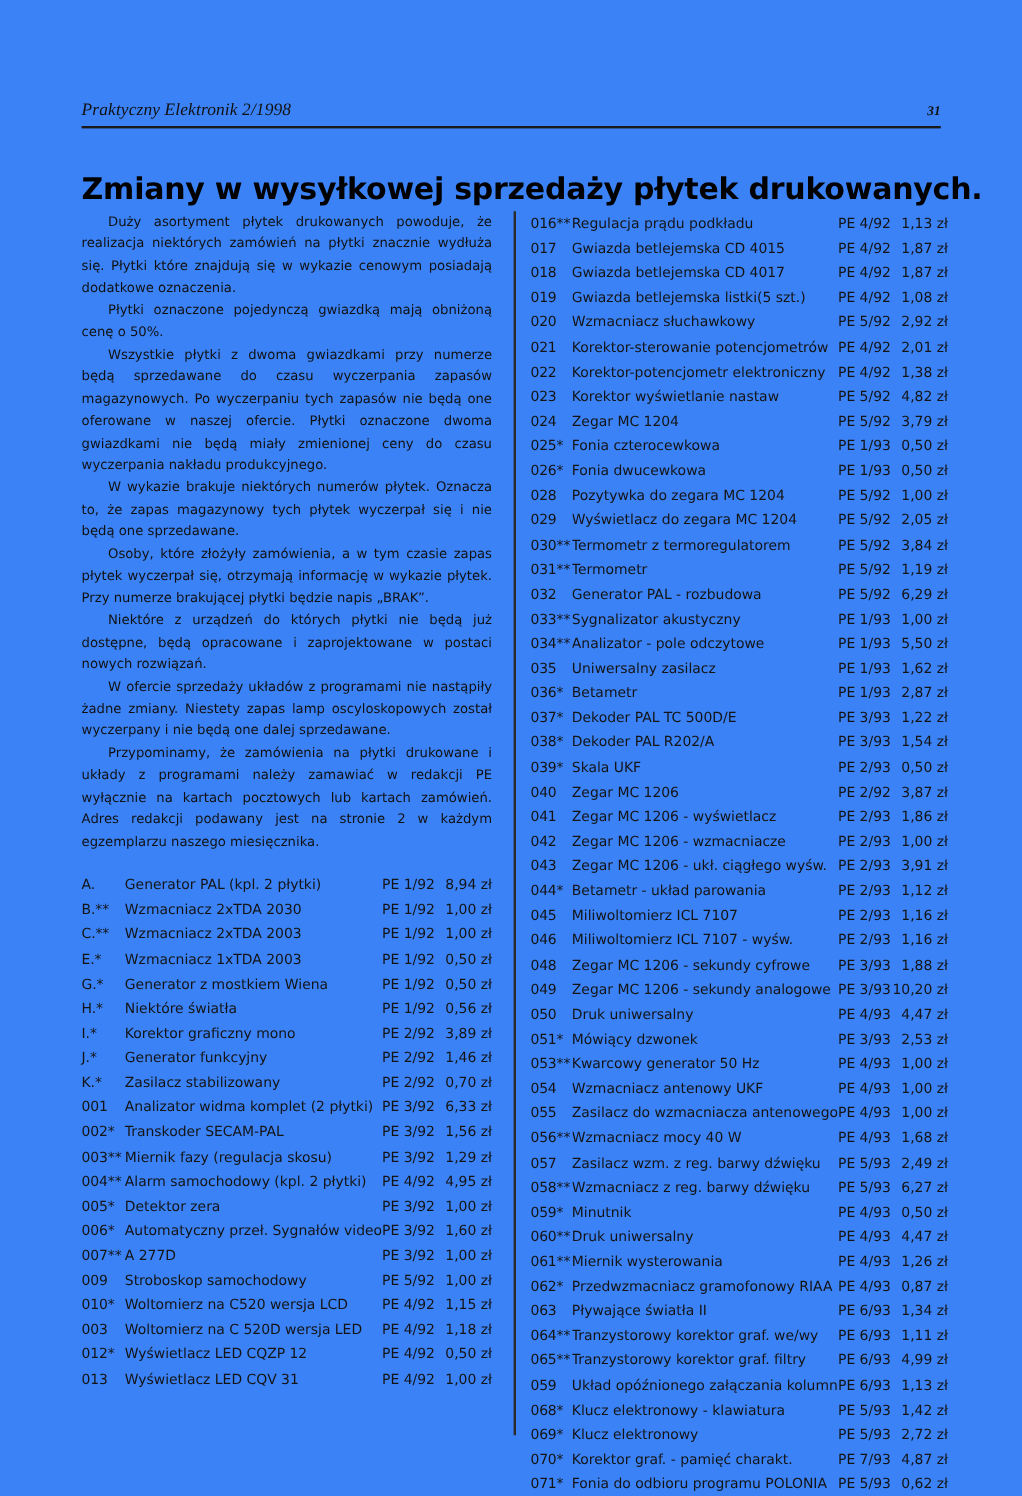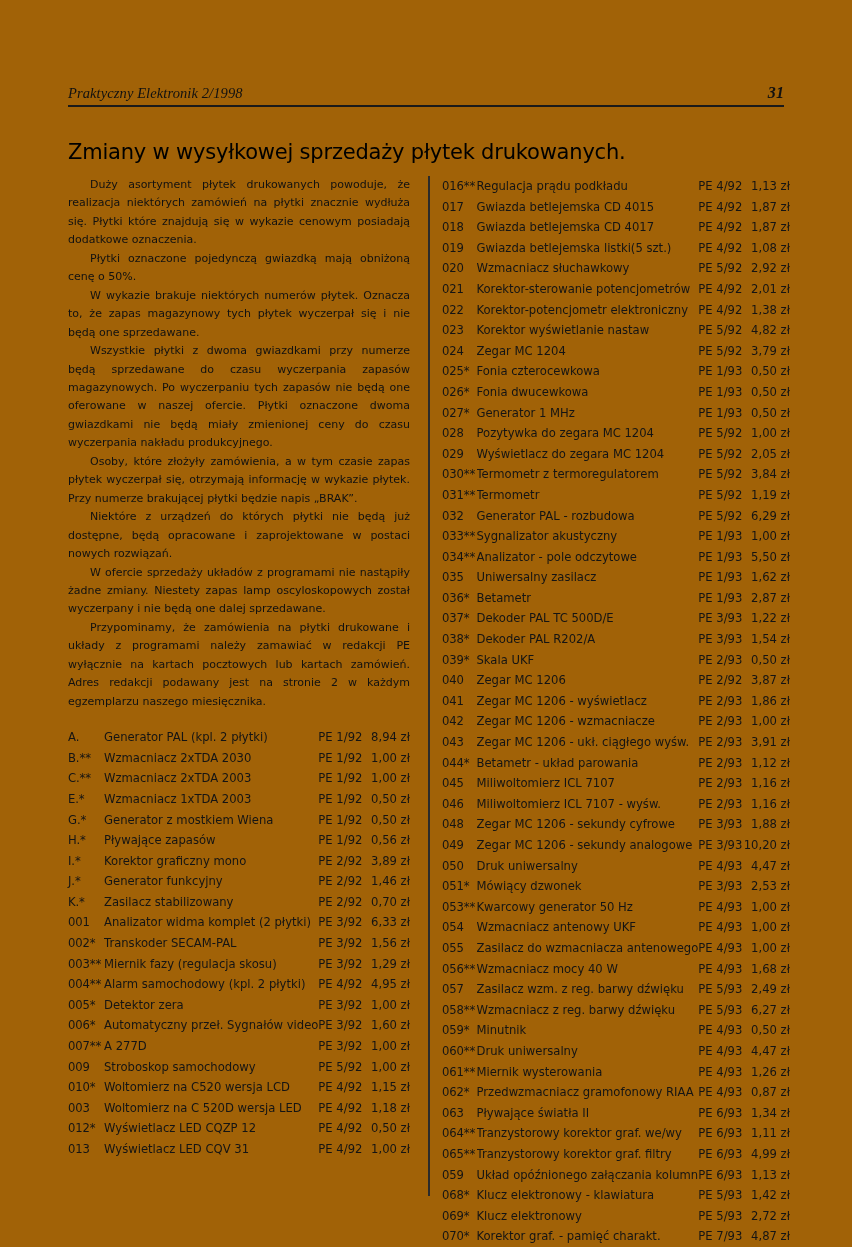--- a/index.html
+++ b/index.html
@@ -4,21 +4,21 @@
 <style>
   html, body {
     margin: 0;
     padding: 0;
     background: #ffffff;
   }
   .page {
     position: relative;
     width: 852px;
     height: 1247px;
-    background: #a16207;
+    background: #3b82f6;
     margin: 0 auto;
     font-family: "Liberation Sans", sans-serif;
     color: #111111;
     overflow: hidden;
   }
 
   
   .runhead {
     position: absolute;
     left: 68px;
@@ -28,40 +28,40 @@
     align-items: baseline;
     justify-content: space-between;
     font-family: "Liberation Serif", serif;
     font-style: italic;
     font-size: 14.5px;
     letter-spacing: 0.1px;
   }
   .runhead .issue { white-space: nowrap; }
   .runhead .pageno {
     font-weight: bold;
-    font-size: 16px;
+    font-size: 11px;
   }
   .runhead-rule {
     position: absolute;
     left: 68px;
     top: 105px;
     width: 716px;
     height: 2px;
     background: #1a1a1a;
   }
 
   
   .doc-title {
     position: absolute;
     left: 68px;
     top: 126px;
     width: 730px;
     font-family: "DejaVu Sans", sans-serif;
-    font-weight: normal;
-    font-size: 21px;
+    font-weight: bold;
+    font-size: 25px;
     letter-spacing: -0.2px;
     color: #000000;
     white-space: nowrap;
   }
 
   
   .col-rule {
     position: absolute;
     left: 428px;
     top: 176px;
@@ -146,22 +146,22 @@
   <div class="runhead-rule"></div>
 
   <h1 class="doc-title">Zmiany w wysyłkowej sprzedaży płytek drukowanych.</h1>
 
   <div class="col-rule"></div>
 
   <div class="col-left">
     <div class="body-text">
       <p>Duży asortyment płytek drukowanych powoduje, że realizacja niektórych zamówień na płytki znacznie wydłuża się. Płytki które znajdują się w wykazie cenowym posiadają dodatkowe oznaczenia.</p>
       <p>Płytki oznaczone pojedynczą gwiazdką mają obniżoną cenę o 50%.</p>
+      <p>Wszystkie płytki z dwoma gwiazdkami przy numerze będą sprzedawane do czasu wyczerpania zapasów magazynowych. Po wyczerpaniu tych zapasów nie będą one oferowane w naszej ofercie. Płytki oznaczone dwoma gwiazdkami nie będą miały zmienionej ceny do czasu wyczerpania nakładu produkcyjnego.</p>
       <p>W wykazie brakuje niektórych numerów płytek. Oznacza to, że zapas magazynowy tych płytek wyczerpał się i nie będą one sprzedawane.</p>
-      <p>Wszystkie płytki z dwoma gwiazdkami przy numerze będą sprzedawane do czasu wyczerpania zapasów magazynowych. Po wyczerpaniu tych zapasów nie będą one oferowane w naszej ofercie. Płytki oznaczone dwoma gwiazdkami nie będą miały zmienionej ceny do czasu wyczerpania nakładu produkcyjnego.</p>
       <p>Osoby, które złożyły zamówienia, a w tym czasie zapas płytek wyczerpał się, otrzymają informację w wykazie płytek. Przy numerze brakującej płytki będzie napis „BRAK”.</p>
       <p>Niektóre z urządzeń do których płytki nie będą już dostępne, będą opracowane i zaprojektowane w postaci nowych rozwiązań.</p>
       <p>W ofercie sprzedaży układów z programami nie nastąpiły żadne zmiany. Niestety zapas lamp oscyloskopowych został wyczerpany i nie będą one dalej sprzedawane.</p>
       <p>Przypominamy, że zamówienia na płytki drukowane i układy z programami należy zamawiać w redakcji PE wyłącznie na kartach pocztowych lub kartach zamówień. Adres redakcji podawany jest na stronie 2 w każdym egzemplarzu naszego miesięcznika.</p>
     </div>
     <table class="pricelist">
       <tbody>
           <tr>
             <td class="c-code">A.</td>
             <td class="c-name">Generator PAL (kpl. 2 płytki)</td>
@@ -187,21 +187,21 @@
             <td class="c-price">0,50 zł</td>
           </tr>
           <tr>
             <td class="c-code">G.*</td>
             <td class="c-name">Generator z mostkiem Wiena</td>
             <td class="c-issue">PE 1/92</td>
             <td class="c-price">0,50 zł</td>
           </tr>
           <tr>
             <td class="c-code">H.*</td>
-            <td class="c-name">Pływające zapasów</td>
+            <td class="c-name">Niektóre światła</td>
             <td class="c-issue">PE 1/92</td>
             <td class="c-price">0,56 zł</td>
           </tr>
           <tr>
             <td class="c-code">I.*</td>
             <td class="c-name">Korektor graficzny mono</td>
             <td class="c-issue">PE 2/92</td>
             <td class="c-price">3,89 zł</td>
           </tr>
           <tr>
@@ -355,26 +355,20 @@
             <td class="c-issue">PE 1/93</td>
             <td class="c-price">0,50 zł</td>
           </tr>
           <tr>
             <td class="c-code">026*</td>
             <td class="c-name">Fonia dwucewkowa</td>
             <td class="c-issue">PE 1/93</td>
             <td class="c-price">0,50 zł</td>
           </tr>
           <tr>
-            <td class="c-code">027*</td>
-            <td class="c-name">Generator 1 MHz</td>
-            <td class="c-issue">PE 1/93</td>
-            <td class="c-price">0,50 zł</td>
-          </tr>
-          <tr>
             <td class="c-code">028</td>
             <td class="c-name">Pozytywka do zegara MC 1204</td>
             <td class="c-issue">PE 5/92</td>
             <td class="c-price">1,00 zł</td>
           </tr>
           <tr>
             <td class="c-code">029</td>
             <td class="c-name">Wyświetlacz do zegara MC 1204</td>
             <td class="c-issue">PE 5/92</td>
             <td class="c-price">2,05 zł</td>

